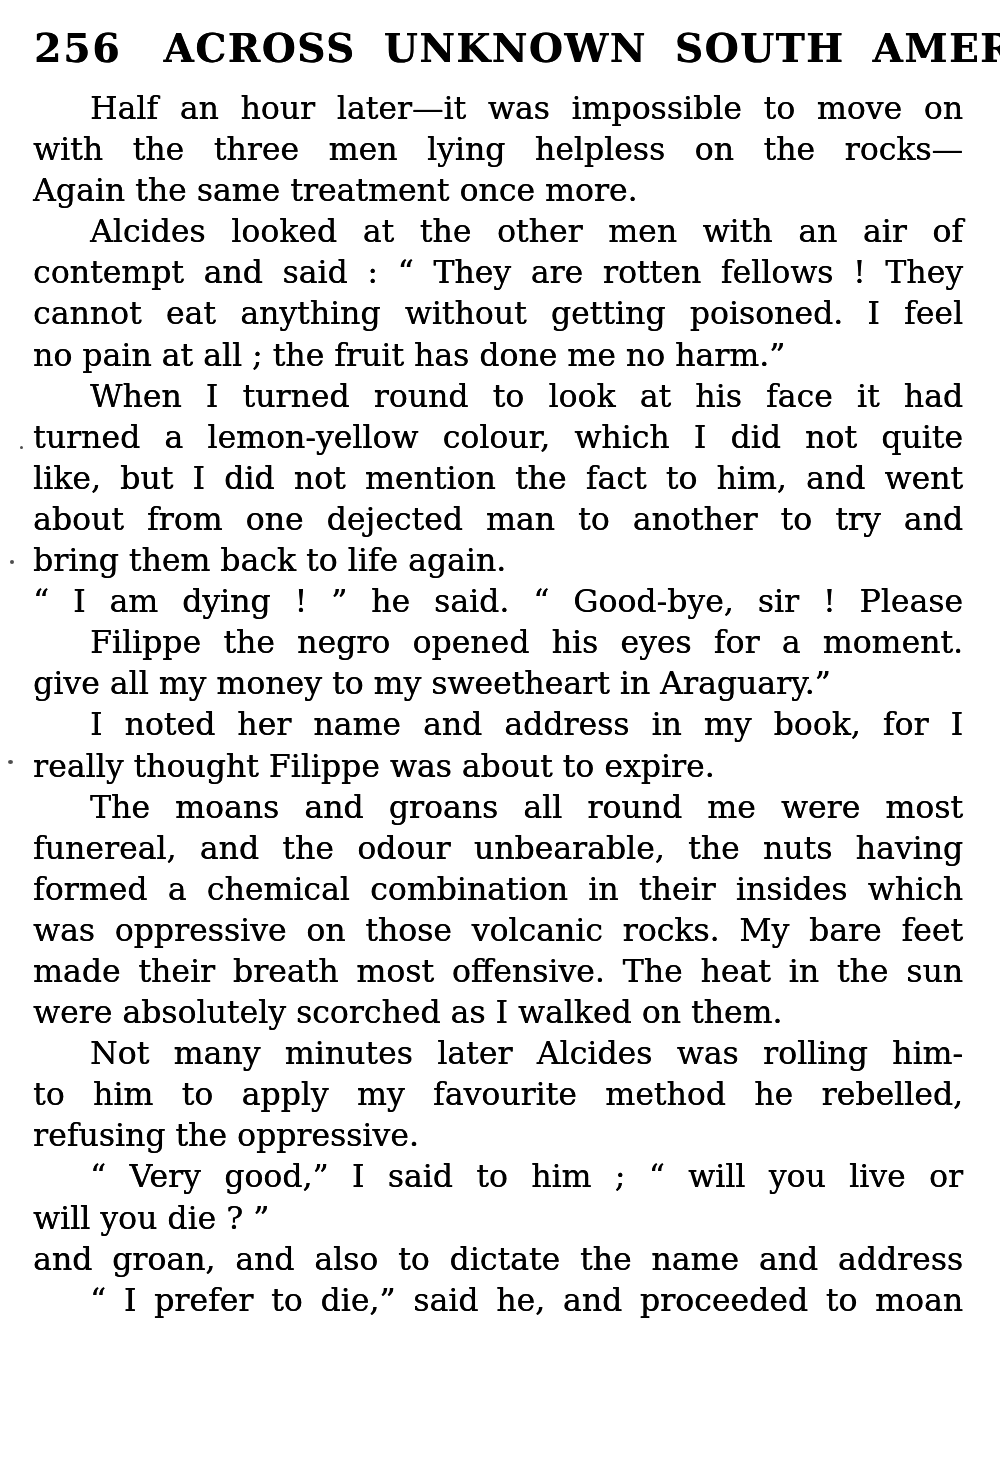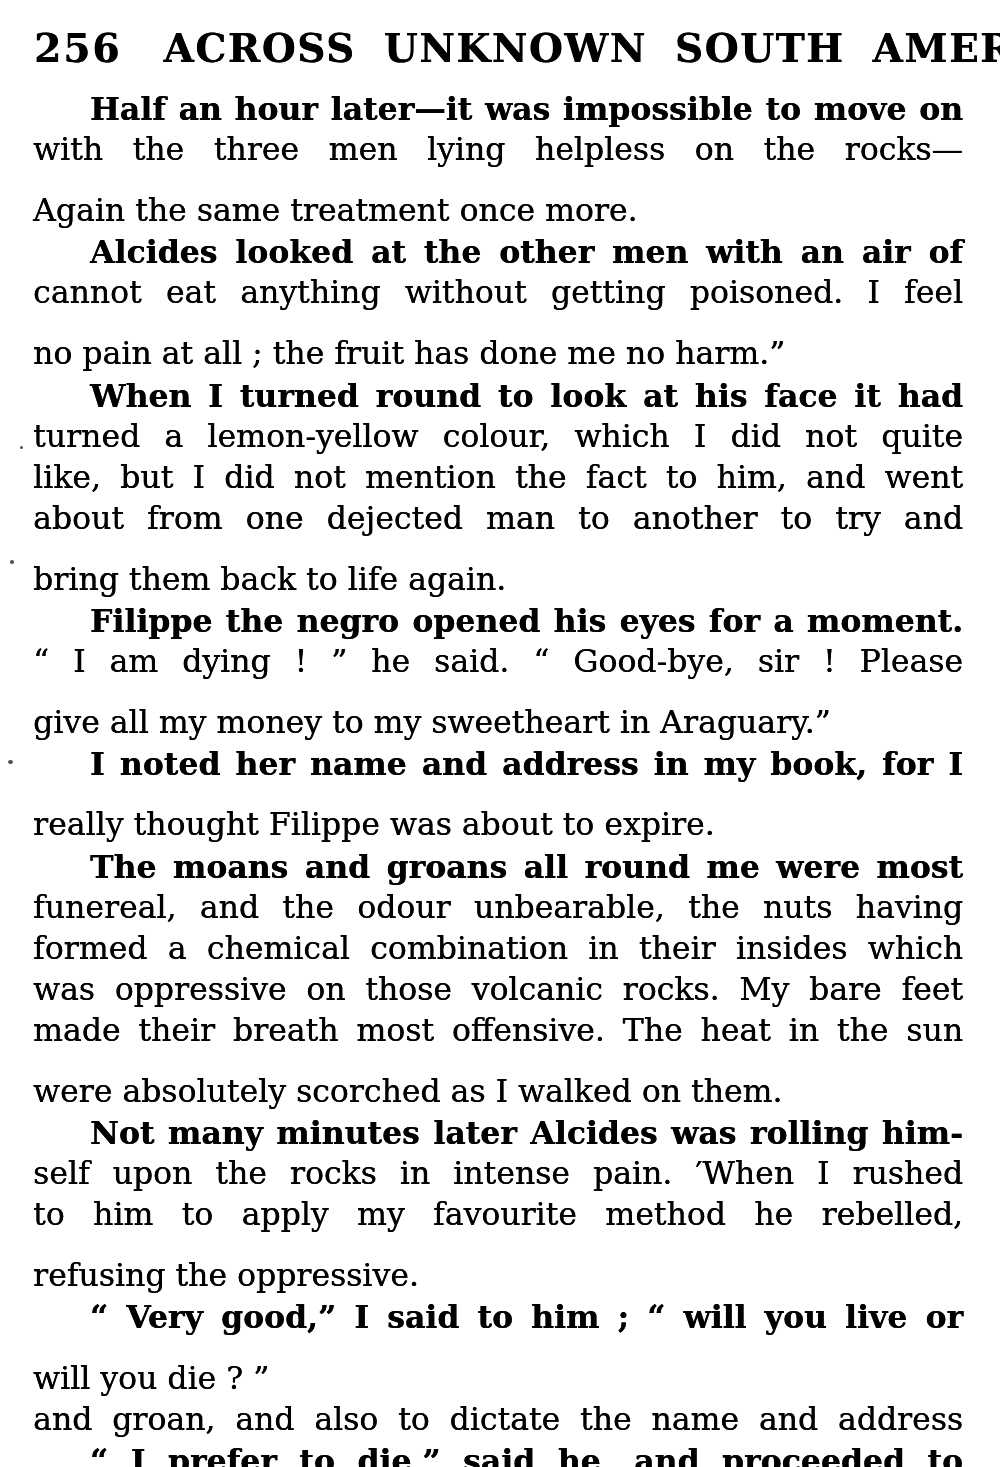--- a/index.html
+++ b/index.html
@@ -46,22 +46,22 @@
     width: 930px;
     font-size: 31.5px;
     line-height: 41.1px;
     text-shadow: 0.35px 0.15px 0 #000;
   }
   .para { margin: 0; }
   .line {
     text-align: justify;
     text-align-last: justify;
   }
-  .line.indent { text-indent: 57px; font-weight: bold; }
-  .line.last { text-align-last: left; margin-top: 20px; }
+  .line.indent { text-indent: 57px; }
+  .line.last { text-align-last: left; }
   
   .speck {
     position: absolute;
     background: #222;
     border-radius: 50%;
     opacity: 0.8;
   }
   .speck1 { left: 10px; top: 560px; width: 4px; height: 4px; }
   .speck2 { left: 8px;  top: 760px; width: 5px; height: 4px; }
   .speck3 { left: 20px; top: 446px; width: 3px; height: 3px; }
@@ -79,55 +79,55 @@
   <div class="textblock">
 
     <div class="para">
       <div class="line indent">Half an hour later—it was impossible to move on</div>
       <div class="line">with the three men lying helpless on the rocks—</div>
       <div class="line last">Again the same treatment once more.</div>
     </div>
 
     <div class="para">
       <div class="line indent">Alcides looked at the other men with an air of</div>
+      <div class="line">contempt and said : “ They are rotten fellows ! They</div>
       <div class="line">cannot eat anything without getting poisoned. I feel</div>
       <div class="line last">no pain at all ; the fruit has done me no harm.”</div>
     </div>
 
     <div class="para">
       <div class="line indent">When I turned round to look at his face it had</div>
       <div class="line">turned a lemon-yellow colour, which I did not quite</div>
       <div class="line">like, but I did not mention the fact to him, and went</div>
       <div class="line">about from one dejected man to another to try and</div>
       <div class="line last">bring them back to life again.</div>
     </div>
 
     <div class="para">
+      <div class="line">“ I am dying ! ” he said. “ Good-bye, sir ! Please</div>
       <div class="line indent">Filippe the negro opened his eyes for a moment.</div>
-      <div class="line">“ I am dying ! ” he said. “ Good-bye, sir ! Please</div>
       <div class="line last">give all my money to my sweetheart in Araguary.”</div>
     </div>
 
     <div class="para">
       <div class="line indent">I noted her name and address in my book, for I</div>
       <div class="line last">really thought Filippe was about to expire.</div>
     </div>
 
     <div class="para">
       <div class="line indent">The moans and groans all round me were most</div>
       <div class="line">funereal, and the odour unbearable, the nuts having</div>
       <div class="line">formed a chemical combination in their insides which</div>
       <div class="line">was oppressive on those volcanic rocks. My bare feet</div>
       <div class="line">made their breath most offensive. The heat in the sun</div>
       <div class="line last">were absolutely scorched as I walked on them.</div>
     </div>
 
     <div class="para">
       <div class="line indent">Not many minutes later Alcides was rolling him-</div>
-      <div class="line">self upon the rocks in intense pain. ′When I rushed</div>
       <div class="line">to him to apply my favourite method he rebelled,</div>
       <div class="line last">refusing the oppressive.</div>
     </div>
 
     <div class="para">
       <div class="line indent">“ Very good,” I said to him ; “ will you live or</div>
       <div class="line last">will you die ? ”</div>
     </div>
 
     <div class="para">

